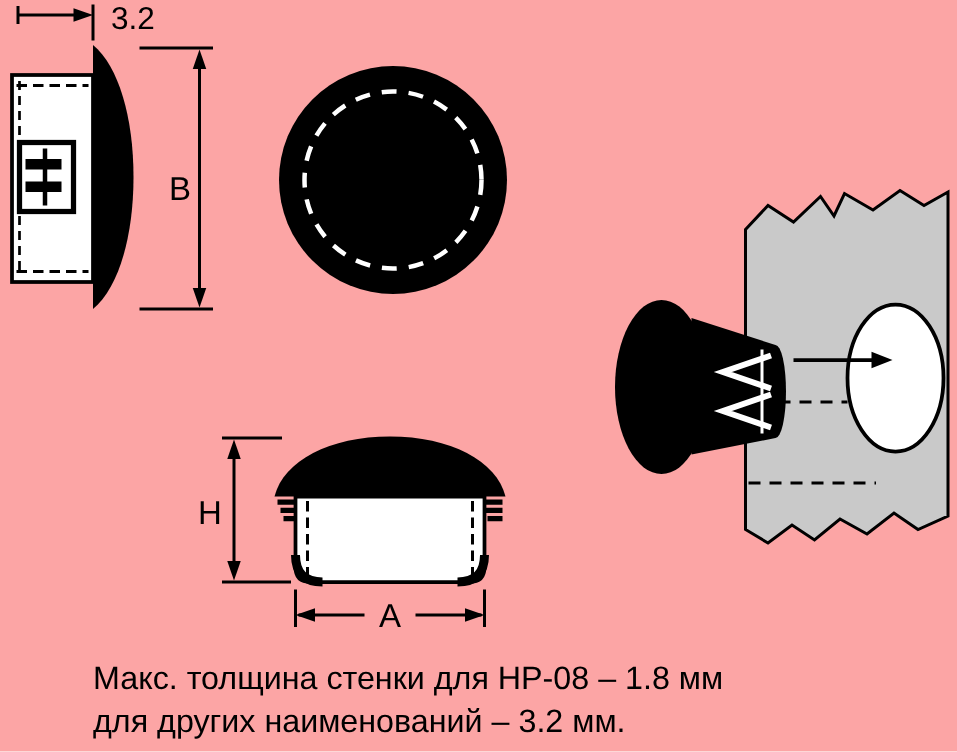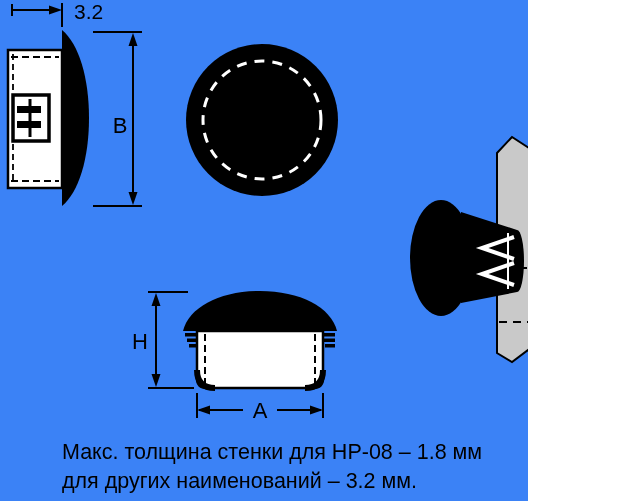--- a/index.html
+++ b/index.html
@@ -1,20 +1,20 @@
 <!DOCTYPE html>
 <html><head>
 <meta charset="utf-8">
 <style>
   html, body { margin: 0; padding: 0; background: #ffffff; }
   .canvas {
     position: relative;
-    width: 528px;
+    width: 638px;
     height: 501px;
-    background: #3b82f6;
+    background: #fca5a5;
     overflow: hidden;
   }
   svg text {
     font-family: "Liberation Sans", "DejaVu Sans", sans-serif;
     fill: #000000;
   }
   .dim-num { font-size: 21px; }
   .dim-label { font-size: 22px; }
   .caption-text { font-size: 21.5px; }
 </style>

